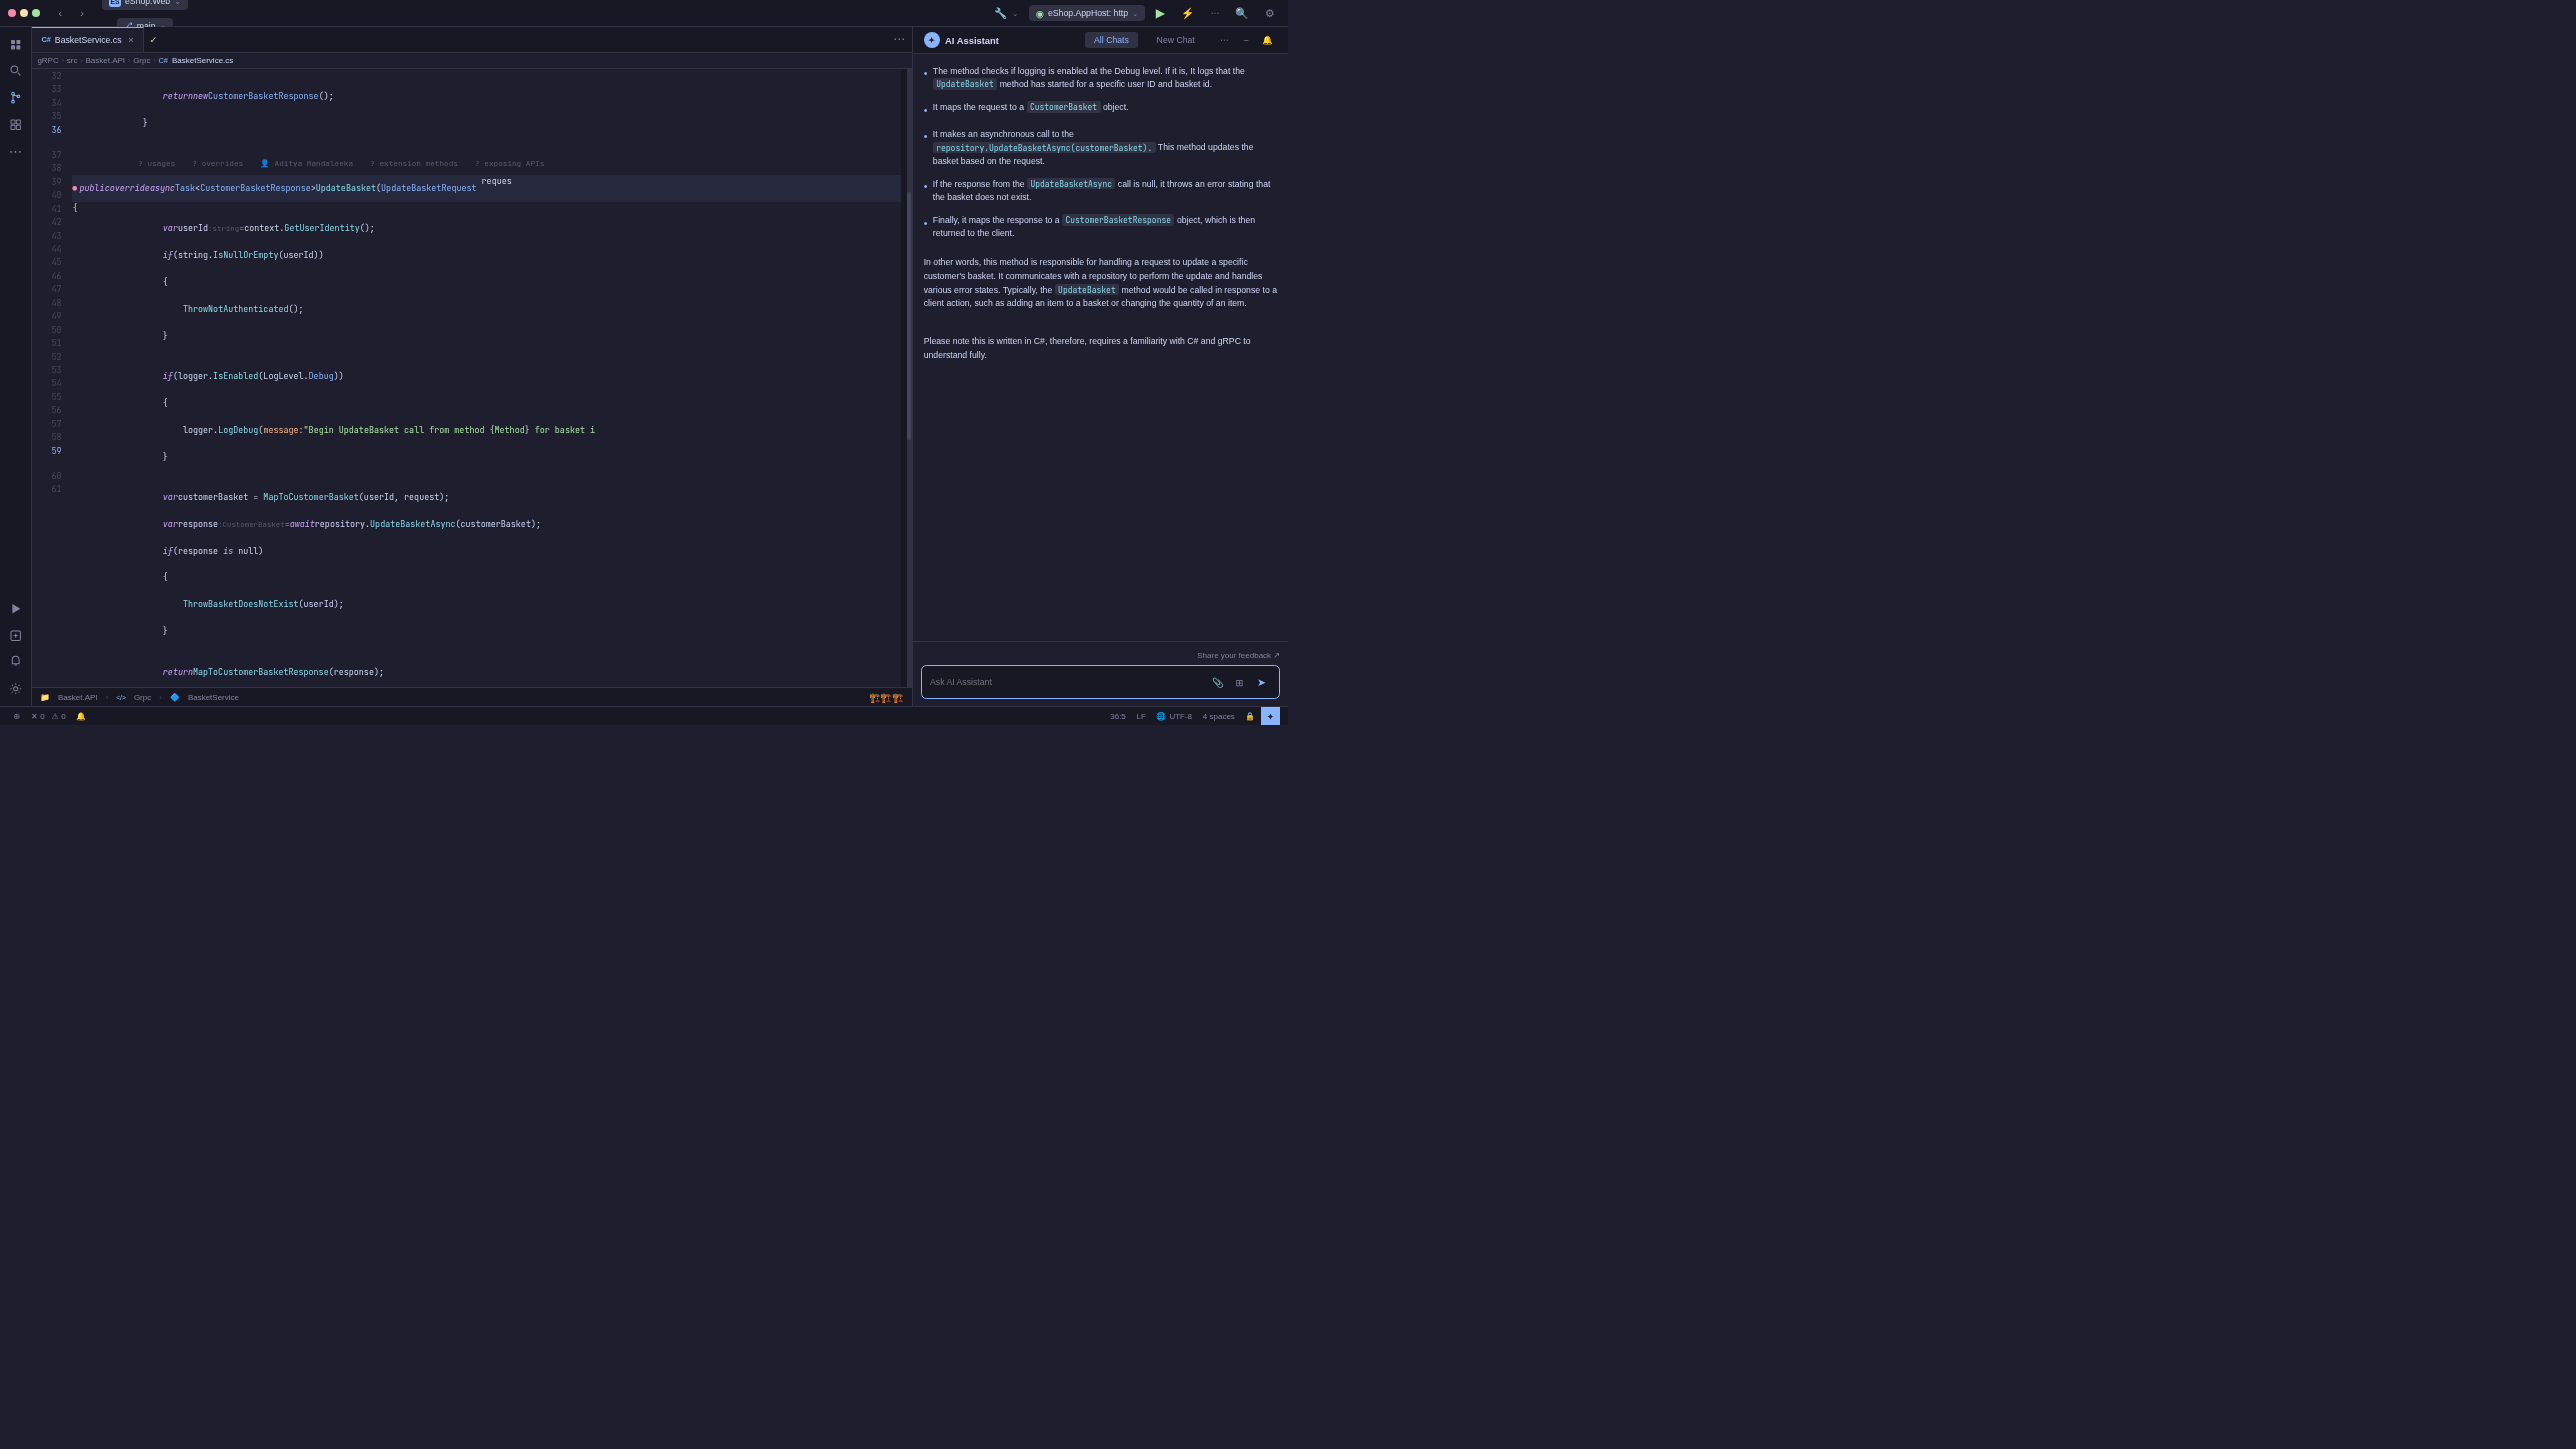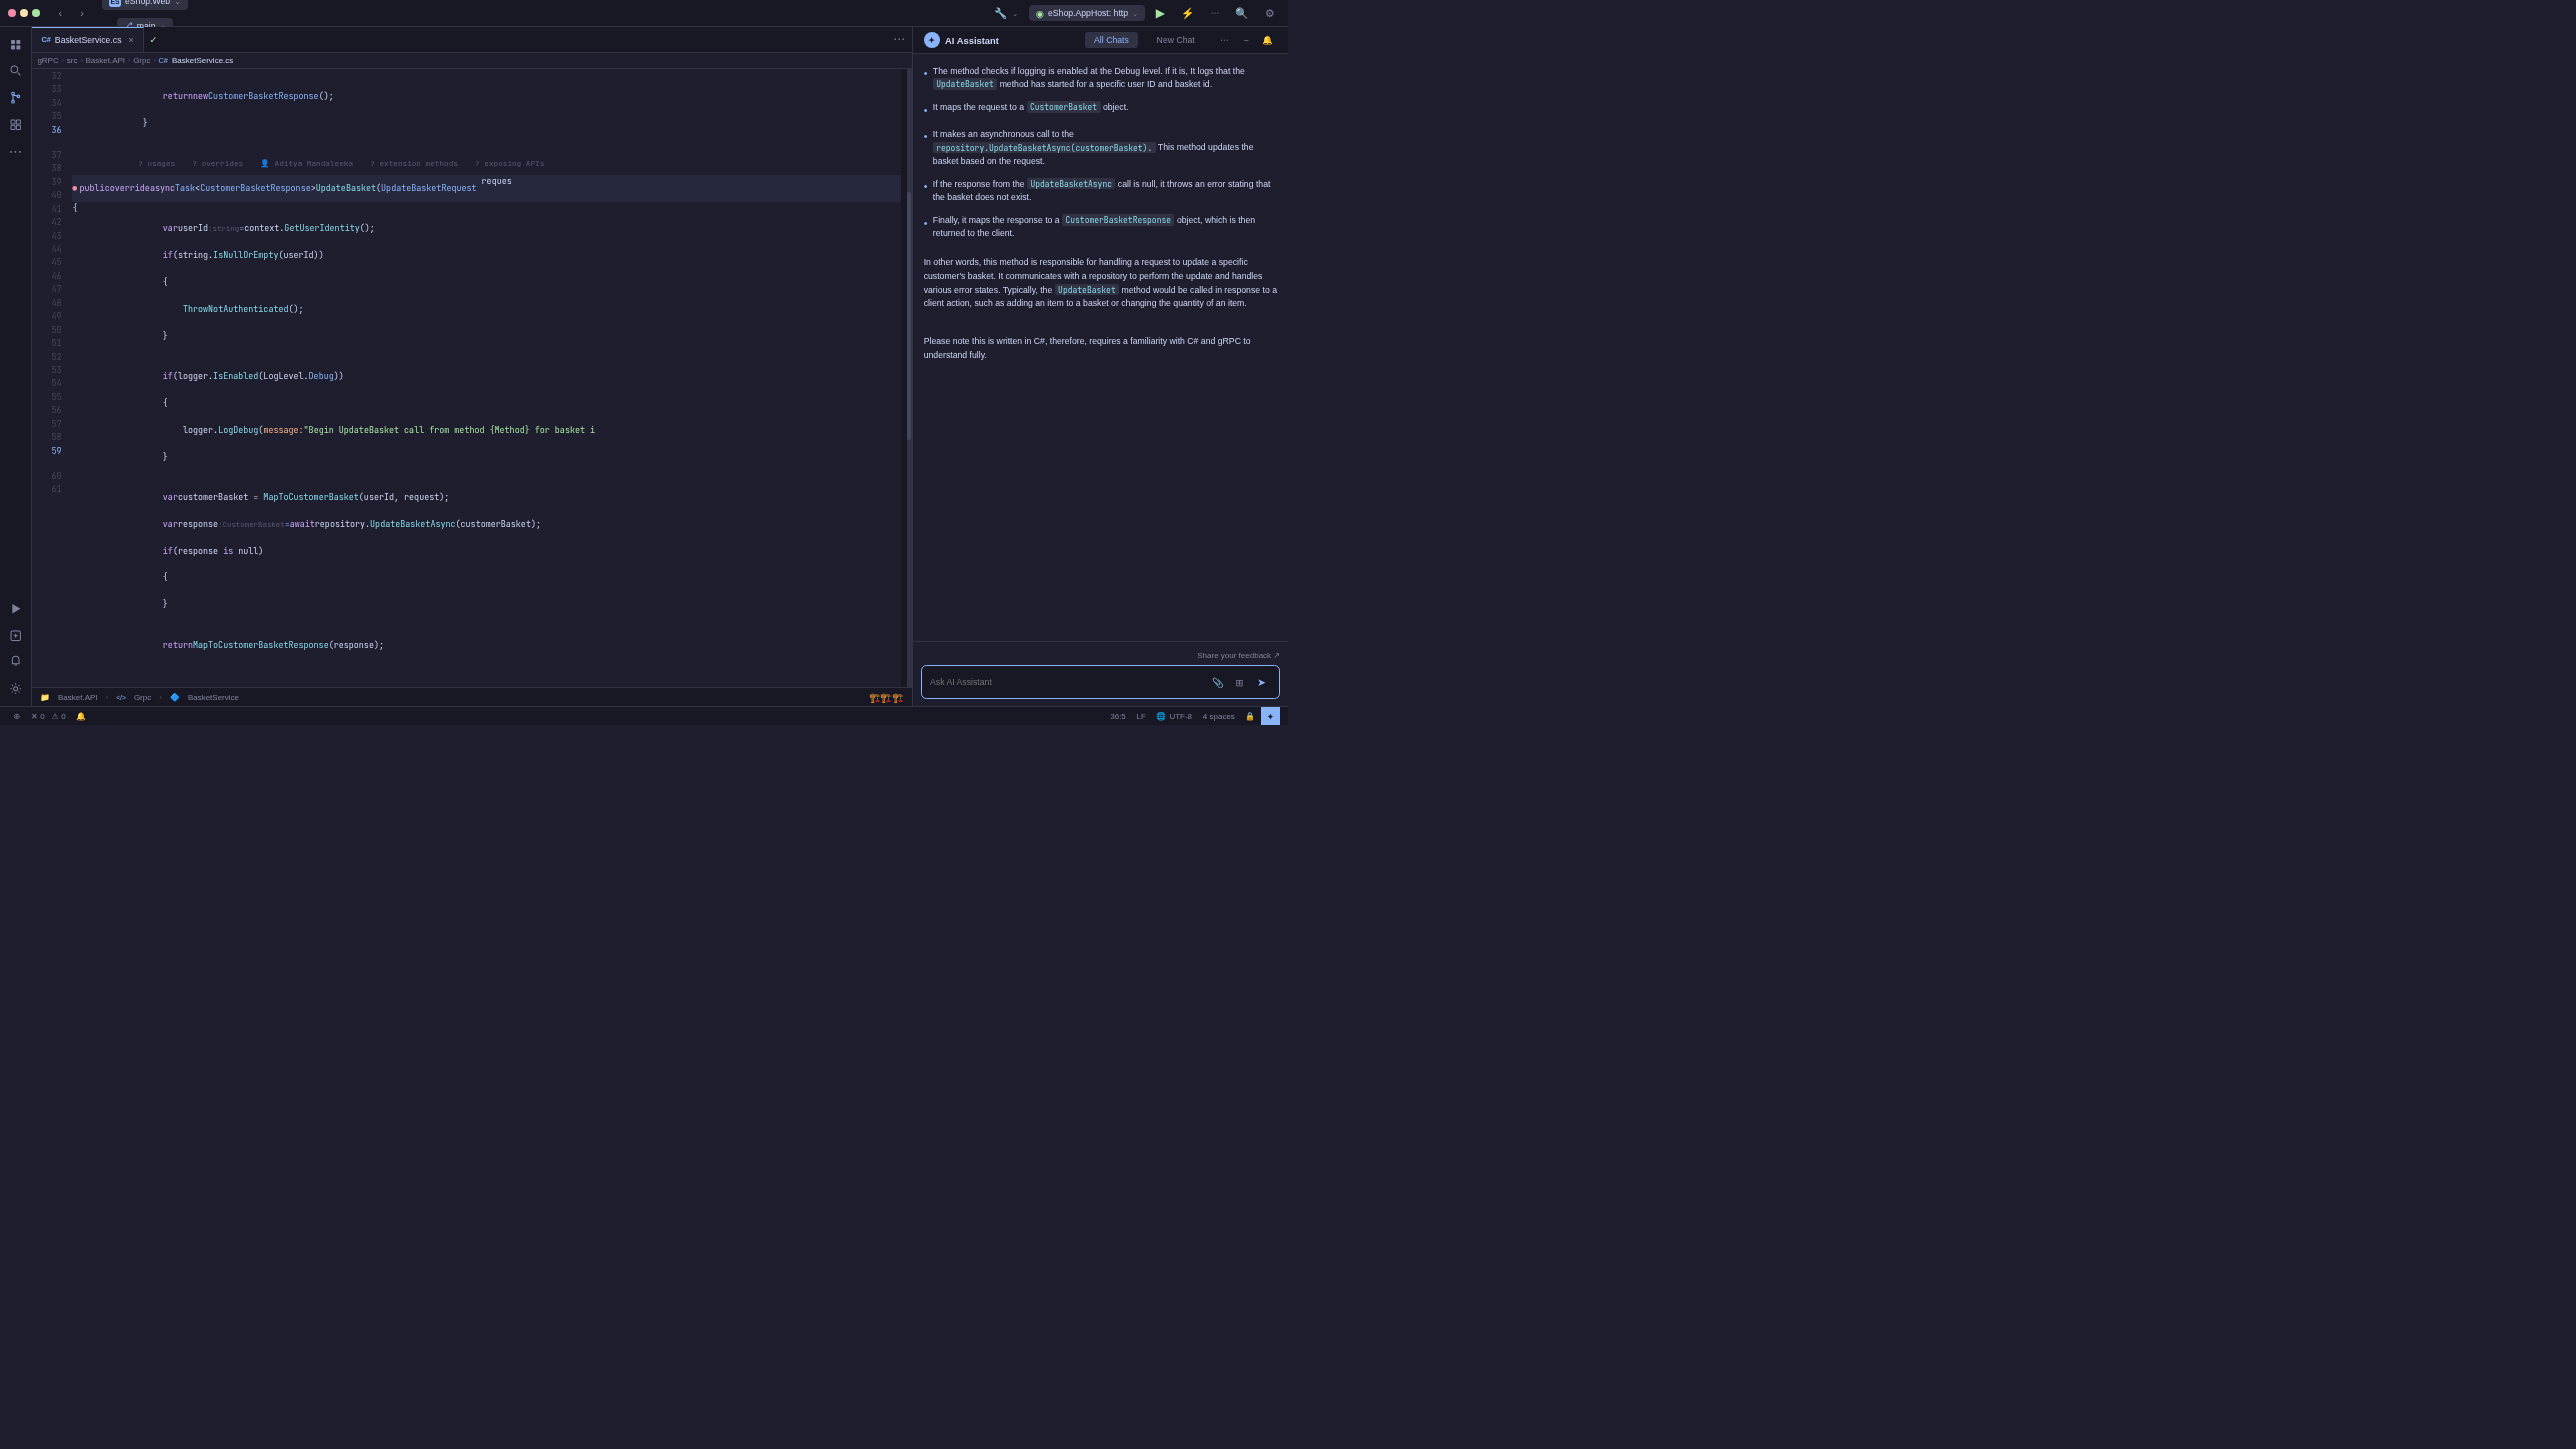--- a/index.html
+++ b/index.html
@@ -268,21 +268,21 @@
     }
     .scrollbar-thumb {
       position: absolute;
       width: 4px;
       left: 0.7px;
       background: #45475a;
       border-radius: 2px;
     }
 
     
-    .kw { color: #cba6f7; }
+    .kw { color: #cba6f7; font-style: italic; }
     .type { color: #89b4fa; }
     .method { color: #89dceb; }
     .str { color: #a6e3a1; }
     .param { color: #fab387; }
     .var { color: #cdd6f4; }
     .op { color: #89b4fa; }
     .punct { color: #cdd6f4; }
     .hint { color: #585b70; font-size: 7.4px; }
 
     
@@ -739,20 +739,23 @@
         </div>
 
         <div class="code-line">
           &nbsp;&nbsp;&nbsp;&nbsp;&nbsp;&nbsp;&nbsp;&nbsp;<span class="kw">if</span> <span class="var">(response </span><span class="kw">is</span><span class="var"> null)</span>
         </div>
 
         <div class="code-line">
           &nbsp;&nbsp;&nbsp;&nbsp;&nbsp;&nbsp;&nbsp;&nbsp;<span class="punct">{</span>
         </div>
 
+        <div class="code-line">
+          &nbsp;&nbsp;&nbsp;&nbsp;&nbsp;&nbsp;&nbsp;&nbsp;&nbsp;&nbsp;&nbsp;&nbsp;<span class="method">ThrowBasketDoesNotExist</span><span class="var">(userId);</span>
+        </div>
 
         <div class="code-line">
           &nbsp;&nbsp;&nbsp;&nbsp;&nbsp;&nbsp;&nbsp;&nbsp;<span class="punct">}</span>
         </div>
 
         <div class="code-line">&nbsp;</div>
 
         <div class="code-line">
           &nbsp;&nbsp;&nbsp;&nbsp;&nbsp;&nbsp;&nbsp;&nbsp;<span class="kw">return</span> <span class="method">MapToCustomerBasketResponse</span><span class="var">(response);</span>
         </div>

